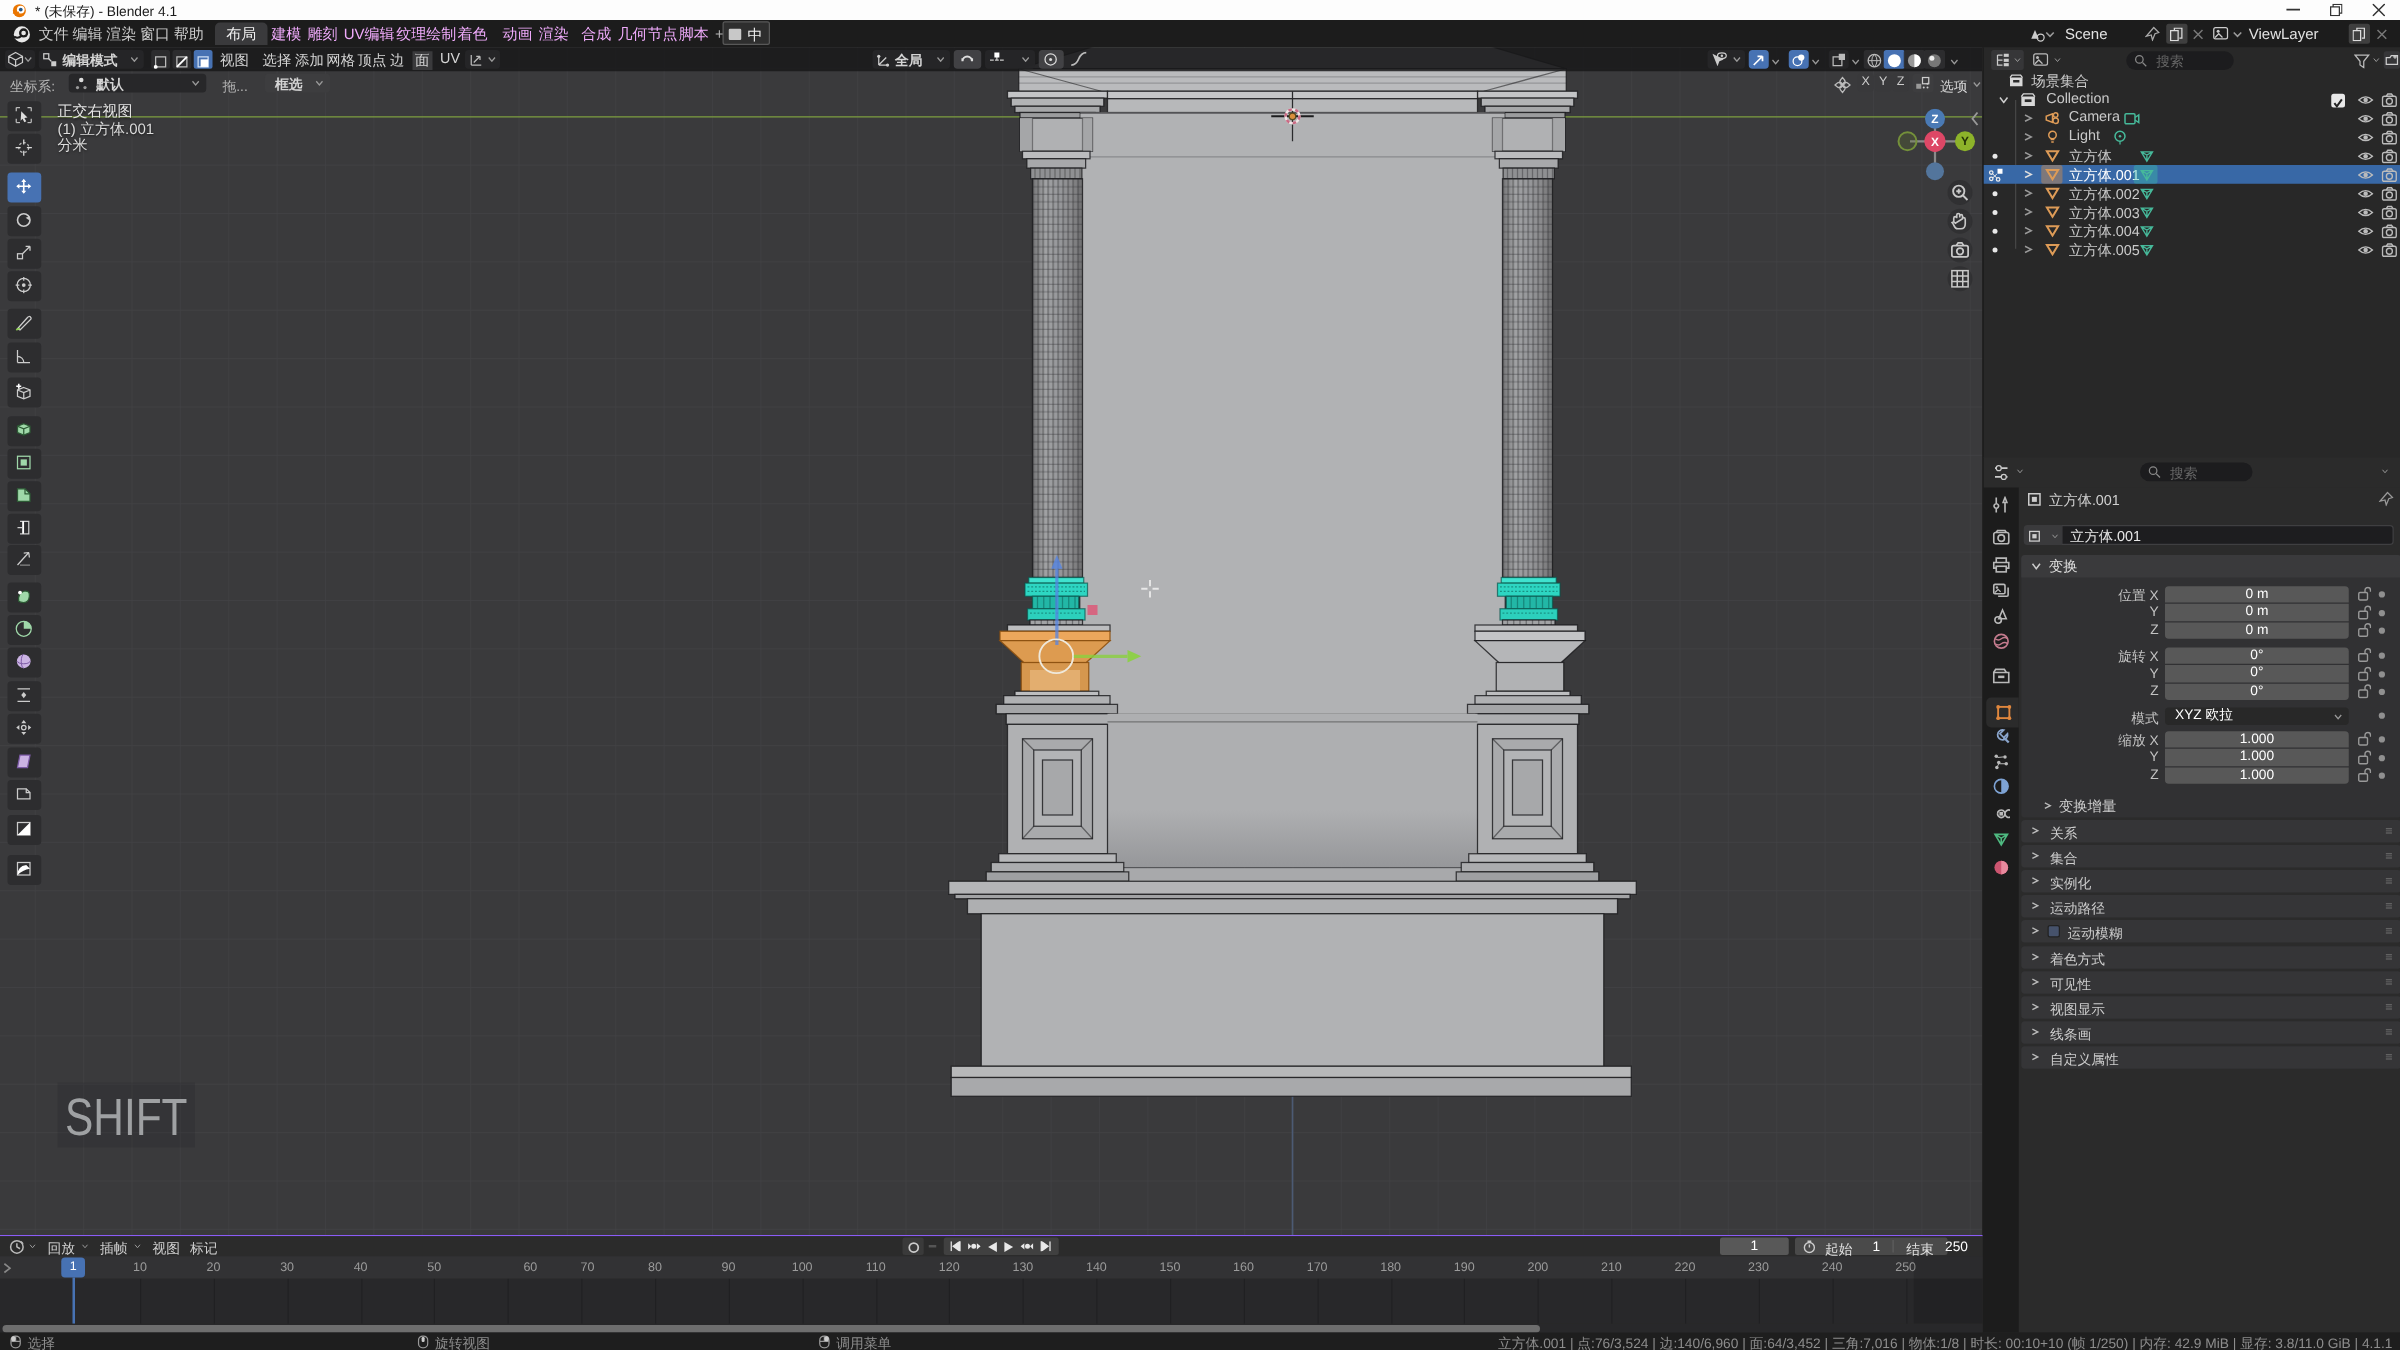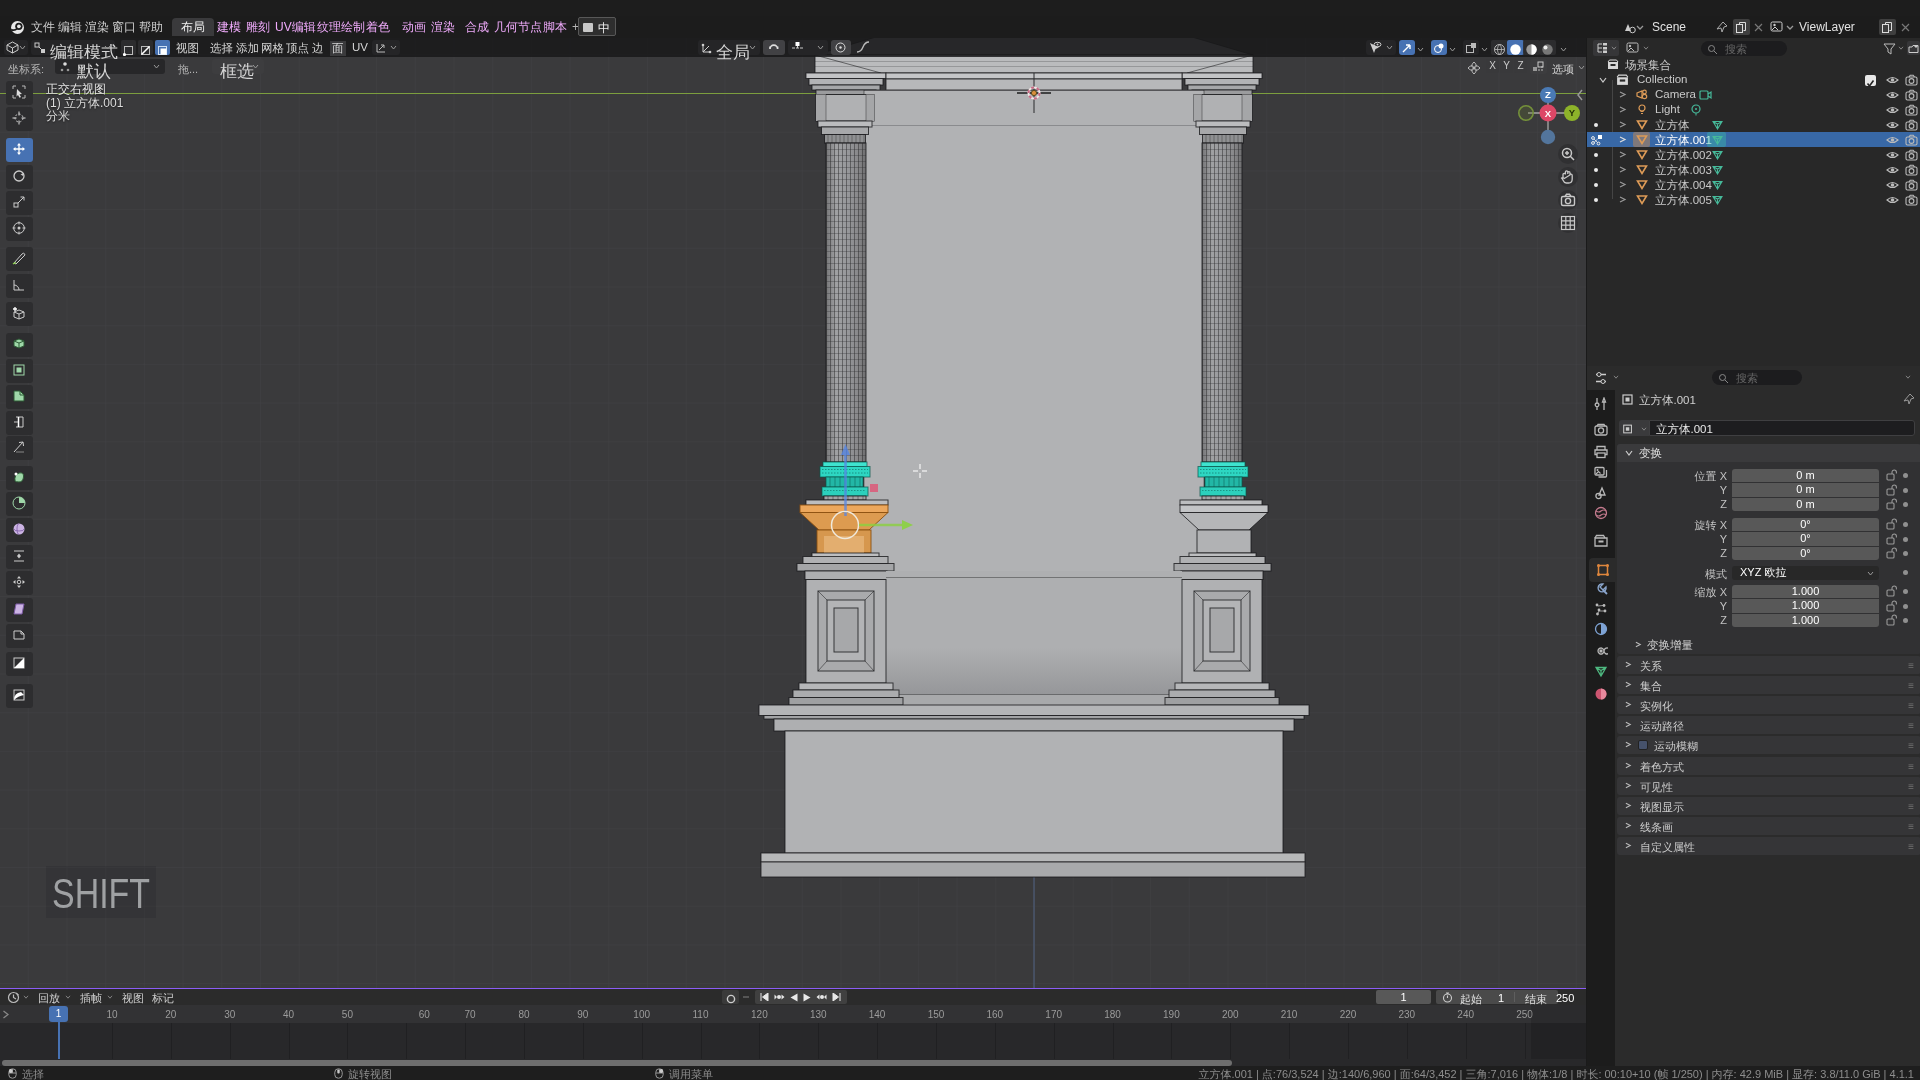--- a/index.html
+++ b/index.html
@@ -13,21 +13,21 @@
 .menuitem{position:absolute;top:3.5px;height:15px;line-height:15px;color:#cccccc;}
 .wstab{position:absolute;top:2px;height:18px;line-height:18px;color:#f0abfc;border-radius:4px 4px 0 0;padding:0 9px;}
 .wstab.active{background:#3a3a3c;color:#efefef;}
 
 #viewport{left:0;top:38px;width:1586px;height:950px;background:#3a3a3c;overflow:hidden;}
 
 #vpheader{left:0;top:0;width:1586px;height:19px;background:rgba(24,24,25,0.84);}
 
 .chip{position:absolute;height:15px;background:rgba(38,38,40,0.92);border-radius:3px;}
 .chip2{position:absolute;height:15px;background:#272729;border-radius:3px;}
-.ct{position:absolute;top:1px;font-size:17px;color:#d5d5d5;white-space:nowrap;}
+.ct{position:absolute;top:1px;font-size:11px;color:#d5d5d5;white-space:nowrap;font-weight:bold;}
 .caret{position:absolute;top:5px;}
 .hmenu{position:absolute;top:3px;font-size:11.5px;color:#d5d5d5;white-space:nowrap;}
 .selbtn{position:absolute;top:2px;width:15px;height:15px;background:rgba(46,46,48,0.92);border-radius:2px;padding:1.5px 0 0 1.5px;}
 .selbtn.active{background:#4772b3;}
 .tst{position:absolute;font-size:11px;color:#b5b5b5;white-space:nowrap;}
 .rlab{position:absolute;top:20px;font-size:10px;color:#9b9b9b;transform:translateX(-50%);}
 .tgl{position:absolute;top:34px;width:1px;height:36px;background:rgba(0,0,0,0.18);}
 .xyzbtn{position:absolute;top:21px;width:13px;height:14px;background:#39393b;border-radius:2px;color:#ccc;font-size:10px;text-align:center;line-height:14px;}
 .tool{position:absolute;left:6px;width:27px;height:24px;background:#2d2d2f;border-radius:3px;}
 .tool.active{background:#4772b3;}
@@ -55,20 +55,39 @@
 #props{left:0;top:328px;width:334px;height:700px;background:#2b2b2b;border-left:1px solid #1a1a1a;}
 
 #timeline{left:0;top:988px;width:1586px;height:78px;background:#2b2b2b;border-top:1px solid #8b5cf6;}
 
 #statusbar{left:0;top:1066px;width:1920px;height:14px;background:#1e1e1e;color:#8d8d8d;font-size:11px;}
 .t{position:absolute;white-space:nowrap;}
 </style>
 </head>
 <body>
 <div id="root">
+  <div id="titlebar" class="abs">
+    <svg class="abs" style="left:9px;top:2px" width="13" height="13" viewBox="0 0 13 13">
+        <circle cx="6.5" cy="6.5" r="5.2" fill="#ea7600"></circle>
+        <circle cx="7.6" cy="5.6" r="3.1" fill="#fff"></circle>
+        <circle cx="7.6" cy="5.6" r="1.5" fill="#265787"></circle>
+        <path d="M1.5,8 Q4,9.5 6,7.5" fill="none" stroke="#ea7600" stroke-width="1.4"></path>
+      </svg>
+    <span class="t" style="left:28px;top:2px;">* (未保存) - Blender 4.1</span>
+    <svg class="abs" style="left:1829px;top:6px" width="11" height="3" viewBox="0 0 11 3">
+        <rect width="11" height="1.4" y="1" fill="#333"></rect>
+      </svg>
+    <svg class="abs" style="left:1864px;top:3px" width="10" height="10" viewBox="0 0 10 10">
+        <rect x="0.5" y="2.5" width="7" height="7" fill="none" stroke="#333"></rect>
+        <path d="M2.5,2.5 v-2 h7 v7 h-2" fill="none" stroke="#333"></path>
+      </svg>
+    <svg class="abs" style="left:1898px;top:3px" width="10" height="10" viewBox="0 0 10 10">
+        <path d="M0,0 L10,10 M10,0 L0,10" stroke="#333" stroke-width="1.2"></path>
+      </svg>
+  </div>
   <div id="topbar" class="abs">
     <svg class="abs" style="left:10px;top:4px" width="15" height="15" viewBox="0 0 13 13">
         <circle cx="6.5" cy="6.5" r="5.6" fill="#e8e8e8"></circle>
         <circle cx="7.7" cy="5.5" r="3.2" fill="#1c1c1c"></circle>
         <circle cx="7.7" cy="5.5" r="1.6" fill="#e8e8e8"></circle>
         <path d="M1,8.2 Q4,9.8 6.2,7.4" fill="none" stroke="#1c1c1c" stroke-width="1.5"></path>
       </svg>
     <span class="menuitem" style="left:31px;">文件</span>
     <span class="menuitem" style="left:58px;">编辑</span>
     <span class="menuitem" style="left:85px;">渲染</span>

